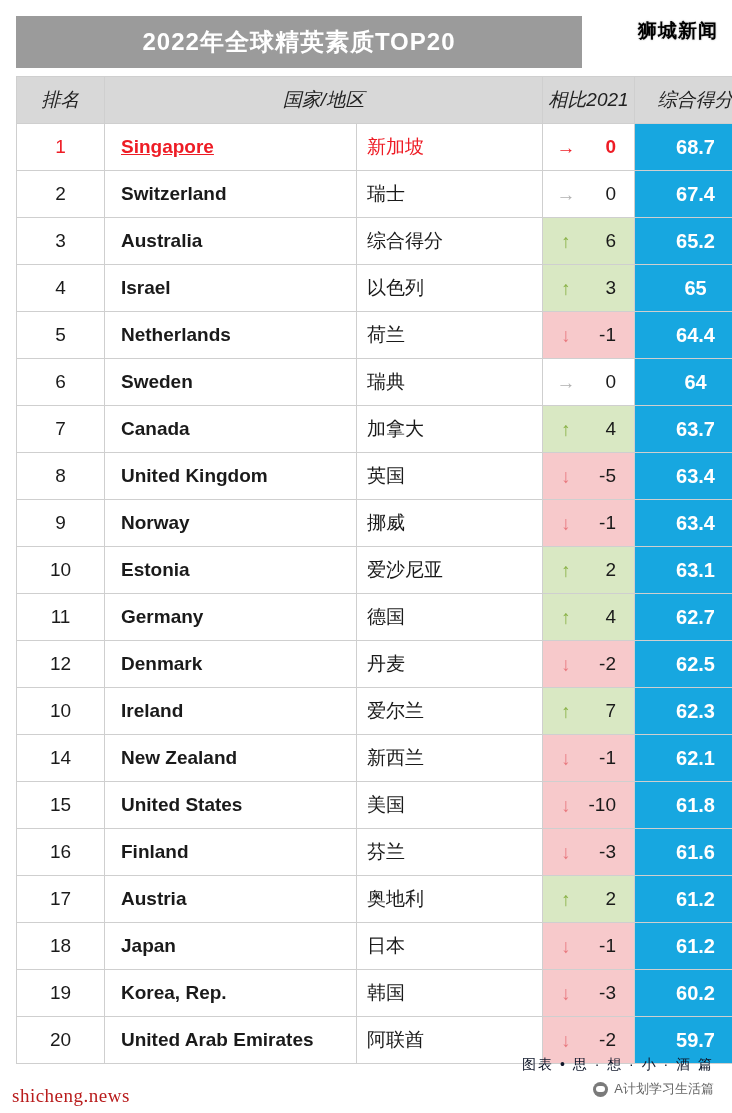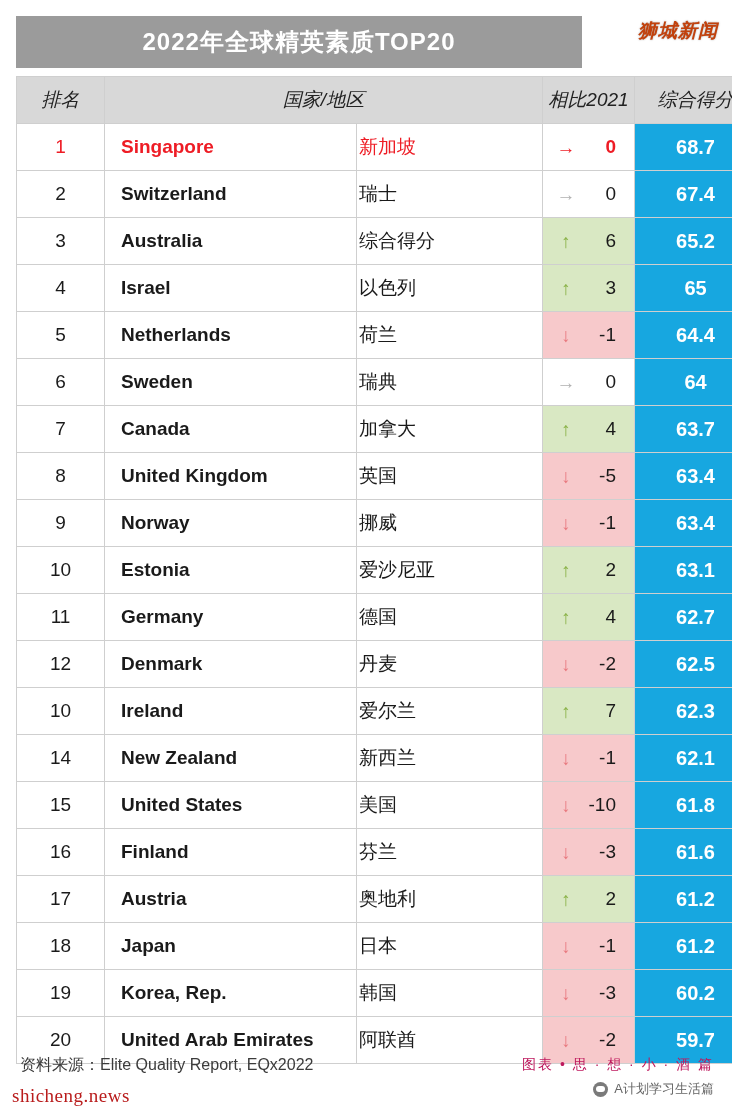--- a/index.html
+++ b/index.html
@@ -38,24 +38,23 @@
     font-size: 24px;
     font-weight: bold;
     letter-spacing: 1px;
   }
   .watermark-top {
     position: absolute;
     right: 14px;
     top: 18px;
     font-size: 19px;
     font-weight: bold;
-    color: #c2410c;
+    color: #000000;
     text-shadow: 0 0 2px rgba(0,0,0,0.35);
     letter-spacing: 1px;
-    font-style: italic;
   }
 
   
   .table {
     position: absolute;
     left: 16px;
     top: 76px;
     width: 700px;
     border-collapse: collapse;
     table-layout: fixed;
@@ -86,21 +85,21 @@
     background: #ffffff;
   }
   td.en {
     padding-left: 16px;
     font-size: 19px;
     font-weight: bold;
     color: #1a1a1a;
     background: #ffffff;
   }
   td.cn {
-    padding-left: 2px;
+    padding-left: 10px;
     font-size: 19px;
     color: #1a1a1a;
     background: #ffffff;
   }
   td.delta {
     background: #ffffff;
     position: relative;
   }
   td.delta .cellwrap {
     display: flex;
@@ -136,38 +135,38 @@
   .a-up   { color: #8cb34a; }
   .a-down { color: #e8787e; }
   .a-flat { color: #b0b0b0; }
 
   
   tr.highlight td.rank,
   tr.highlight td.en,
   tr.highlight td.cn {
     color: #ee1c25;
   }
-  tr.highlight td.en { font-weight: bold; }
+  tr.highlight td.en { font-weight: bold; text-decoration: underline; }
   tr.highlight td.delta .arrow { color: #ee1c25; font-weight: bold; }
   tr.highlight td.delta .num { color: #ee1c25; font-weight: bold; }
 
   
   .source {
     position: absolute;
     left: 20px;
     top: 1055px;
     font-size: 16px;
     color: #3b3b3b;
   }
   .credit {
     position: absolute;
     right: 18px;
     top: 1056px;
     font-size: 14px;
-    color: #be185d;
+    color: #0f172a;
     letter-spacing: 2px;
   }
   .wechat {
     position: absolute;
     right: 18px;
     top: 1080px;
     font-size: 13px;
     color: #666666;
     display: flex;
     align-items: center;
@@ -464,21 +463,20 @@
             <div class="cellwrap">
               <span class="arrow a-down">↓</span>
               <span class="num">-2</span>
             </div>
           </td>
           <td class="score">59.7</td>
         </tr>
       </tbody>
   </table>
 
-  <div class="source">资料来源：Elite Quality Report, EQx2022</div>
   <div class="credit">图表 • 思 · 想 · 小 · 酒 篇</div>
   <div class="wechat">
     <span class="wx-icon"></span>
     <span>A计划学习生活篇</span>
   </div>
   <div class="watermark-bottom">shicheng.news</div>
 
 </div>
 
 </body></html>

